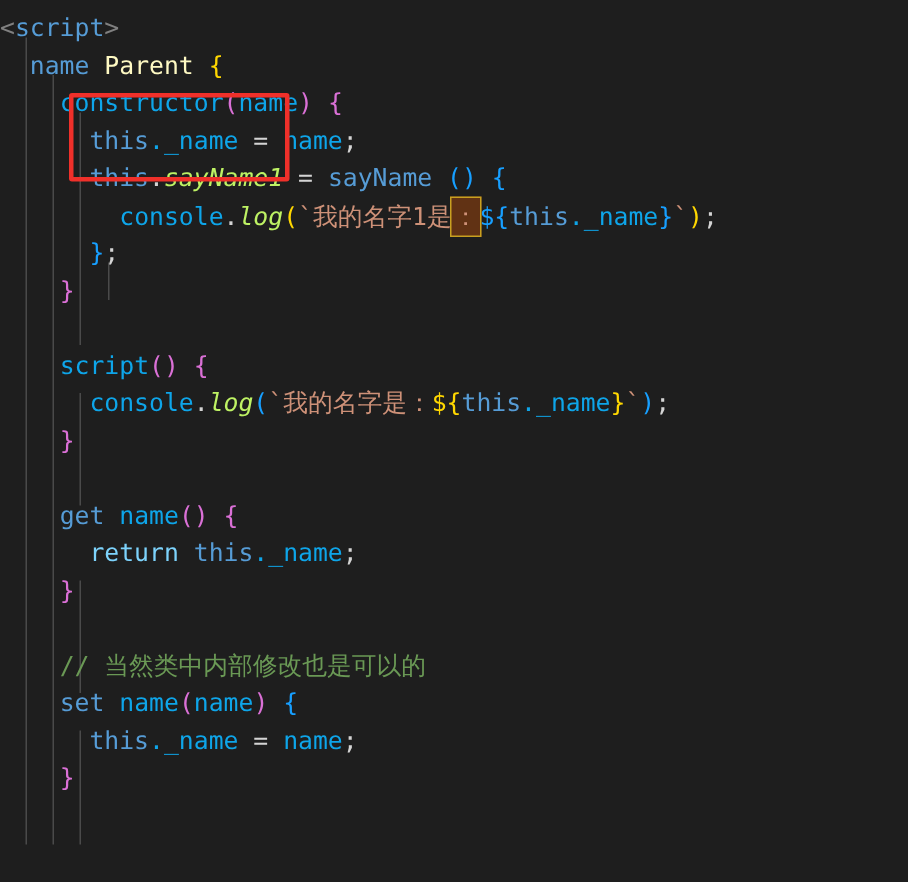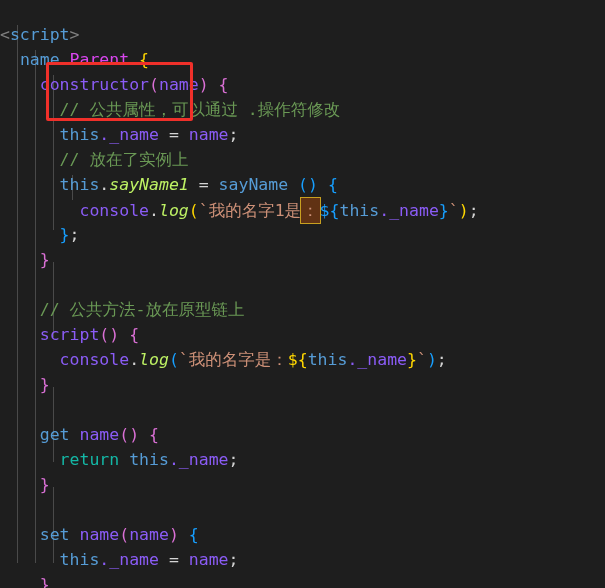--- a/index.html
+++ b/index.html
@@ -12,21 +12,21 @@
     height: 588px;
     overflow: hidden;
     font-family: "DejaVu Sans Mono", "Liberation Mono", monospace;
   }
   #editor {
     position: relative;
     width: 605px;
     height: 588px;
     background: #1e1e1e;
     box-sizing: border-box;
-    padding-top: 22px;
+    padding-top: 6px;
   }
   
   .gutter-strip {
     position: absolute;
     left: 0; top: 0;
     width: 6px; height: 588px;
     background: #1e1e1e;
   }
   .code-area {
     position: relative;
@@ -49,24 +49,24 @@
     background: #4a4a4a;
     top: 0;
     bottom: 0;
     z-index: 0;
   }
 
   .txt { position: relative; z-index: 2; }
 
   
   .kw      { color: #569cd6; }   
-  .kw2     { color: #14b8a6; margin-top: 10px; }   
-  .type    { color: #d946ef; }   
+  .kw2     { color: #7dd3fc; margin-top: 10px; }   
+  .type    { color: #fef9c3; }   
   .fn      { color: #bef264; font-style: italic; }   
-  .var     { color: #8b5cf6; }   
+  .var     { color: #0ea5e9; }   
   .str     { color: #ce9178; }   
   .cmt     { color: #6a9955; }   
   .plain   { color: #d4d4d4; }   
   .br-y    { color: #ffd700; }   
   .br-p    { color: #da70d6; }   
   .br-b    { color: #179fff; }   
   .tagpunc { color: #808080; }   
   .tagname { color: #569cd6; }
 
   
@@ -105,54 +105,52 @@
   <div class="guide" style="left:53px; top:487px; height:76px;"></div>
 
   <div class="code-area">
 
     <div class="line"><span class="txt"><span class="tagpunc">&lt;</span><span class="tagname">script</span><span class="tagpunc">&gt;</span></span></div>
 
     <div class="line"><span class="txt">  <span class="kw">name</span> <span class="type">Parent</span> <span class="br-y">{</span></span></div>
 
     <div class="line"><span class="txt">    <span class="var">constructor</span><span class="br-p">(</span><span class="var">name</span><span class="br-p">)</span> <span class="br-p">{</span></span></div>
 
-    <div class="line"><span class="txt">      <span class="cmt">// 公共属性，可以通过 .操作符修改</span></span></div>
 
     <div class="line"><span class="txt">      <span class="kw">this</span><span class="var">._name</span><span class="plain"> = </span><span class="var">name</span><span class="plain">;</span></span></div>
 
-    <div class="line"><span class="txt">      <span class="cmt">// 放在了实例上</span></span></div>
 
     <div class="line"><span class="txt">      <span class="kw">this</span><span class="plain">.</span><span class="fn">sayName1</span><span class="plain"> = </span><span class="kw">sayName</span> <span class="br-b">()</span> <span class="br-b">{</span></span></div>
 
     <div class="line"><span class="txt">        <span class="var">console</span><span class="plain">.</span><span class="fn">log</span><span class="br-y">(</span><span class="str">`</span><span class="str">我的名字1是</span><span class="sel-box str">：</span><span class="br-b">${</span><span class="kw">this</span><span class="var">._name</span><span class="br-b">}</span><span class="str">`</span><span class="br-y">)</span><span class="plain">;</span></span></div>
 
     <div class="line"><span class="txt">      <span class="br-b">}</span><span class="plain">;</span></span></div>
 
     <div class="line"><span class="txt">    <span class="br-p">}</span></span></div>
 
     <div class="line"><span class="txt"> </span></div>
 
-    <div class="line"><span class="txt">    <span class="cmt">// 公共方法-放在原型链上</span></span></div>
 
     <div class="line"><span class="txt">    <span class="var">script</span><span class="br-p">()</span> <span class="br-p">{</span></span></div>
 
     <div class="line"><span class="txt">      <span class="var">console</span><span class="plain">.</span><span class="fn">log</span><span class="br-b">(</span><span class="str">`</span><span class="str">我的名字是</span><span class="str">：</span><span class="br-y">${</span><span class="kw">this</span><span class="var">._name</span><span class="br-y">}</span><span class="str">`</span><span class="br-b">)</span><span class="plain">;</span></span></div>
 
     <div class="line"><span class="txt">    <span class="br-p">}</span></span></div>
 
     <div class="line"><span class="txt"> </span></div>
 
     <div class="line"><span class="txt">    <span class="kw">get</span> <span class="var">name</span><span class="br-p">()</span> <span class="br-p">{</span></span></div>
 
     <div class="line"><span class="txt">      <span class="kw2">return</span> <span class="kw">this</span><span class="var">._name</span><span class="plain">;</span></span></div>
 
     <div class="line"><span class="txt">    <span class="br-p">}</span></span></div>
 
     <div class="line"><span class="txt"> </span></div>
 
+    <div class="line"><span class="txt">    <span class="cmt">// 当然类中内部修改也是可以的</span></span></div>
 
     <div class="line"><span class="txt">    <span class="kw">set</span> <span class="var">name</span><span class="br-p">(</span><span class="var">name</span><span class="br-p">)</span> <span class="br-b">{</span></span></div>
 
     <div class="line"><span class="txt">      <span class="kw">this</span><span class="var">._name</span><span class="plain"> = </span><span class="var">name</span><span class="plain">;</span></span></div>
 
     <div class="line"><span class="txt">    <span class="br-p">}</span></span></div>
 
   </div>
 
   <div id="red-box" style="left: 46px; top: 62px; width: 141px; height: 53px; border-color: rgb(240, 48, 42);"></div>

